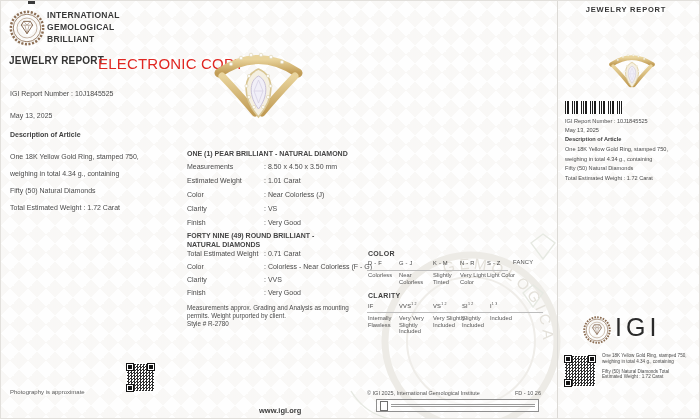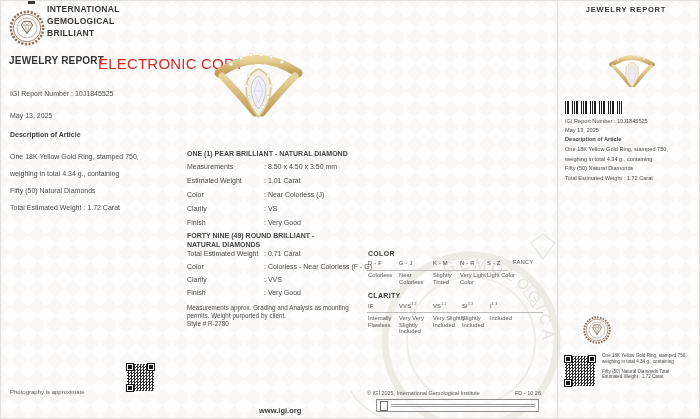--- a/index.html
+++ b/index.html
@@ -16,21 +16,21 @@
       linear-gradient(-45deg, rgba(165,145,115,0.055) 25%, transparent 25%, transparent 75%, rgba(165,145,115,0.055) 75%);
     background-size:18px 18px;
   }
   .stage > *{position:absolute;z-index:1;}
   .wm{z-index:0;}
   .fold{left:556px;top:0;width:1px;height:419px;background:#dcdad6;}
   .print-tick{left:27px;top:0;width:7px;height:2.5px;background:#3a3a3a;}
 
   
   .seal-sm{left:7px;top:7px;width:38px;height:40px;}
-  .institute{left:46px;top:2px;font-size:8.5px;font-weight:bold;letter-spacing:.3px;
+  .institute{left:46px;top:8px;font-size:8.5px;font-weight:bold;letter-spacing:.3px;
     color:#383838;line-height:12px;}
   .report-type{left:8px;top:54px;font-size:10px;font-weight:bold;letter-spacing:.2px;color:#343434;}
   .copy-type{left:97px;top:54px;font-size:15px;font-weight:normal;letter-spacing:.2px;color:#e02722;}
   .report-number{left:9px;top:89px;font-size:7px;color:#4a4a4a;}
   .report-date{left:9px;top:111px;font-size:7px;color:#4a4a4a;}
   .desc-title{left:9px;top:130px;font-size:7px;font-weight:bold;color:#3f3f3f;}
   .desc-lines{left:9px;top:147px;font-size:7px;line-height:17px;color:#4a4a4a;}
 
   .ring-main{left:210px;top:42px;width:95px;height:85px;}
 
@@ -297,20 +297,21 @@
   <div class="stub-small stub-desc-title">Description of Article</div>
   <div class="stub-small stub-desc">
     <div>One 18K Yellow Gold Ring, stamped 750,</div>
     <div>weighing in total 4.34 g., containing</div>
     <div>Fifty (50) Natural Diamonds</div>
     <div>Total Estimated Weight : 1.72 Carat</div>
   </div>
   <svg class="stub-logo-seal" viewBox="-20 -20 40 40">
     <use href="#seal-art"></use>
   </svg>
+  <div class="stub-logo-text">IGI</div>
   <div class="qr qr-stub">
     <div class="qr-pat"></div>
     <i class="tl"></i>
     <i class="tr"></i>
     <i class="bl"></i>
   </div>
   <div class="stub-summary">
     <div>One 18K Yellow Gold Ring, stamped 750, weighing in total 4.34 g., containing</div>
     <div class="p2">Fifty (50) Natural Diamonds Total Estimated Weight : 1.72 Carat</div>
   </div>

